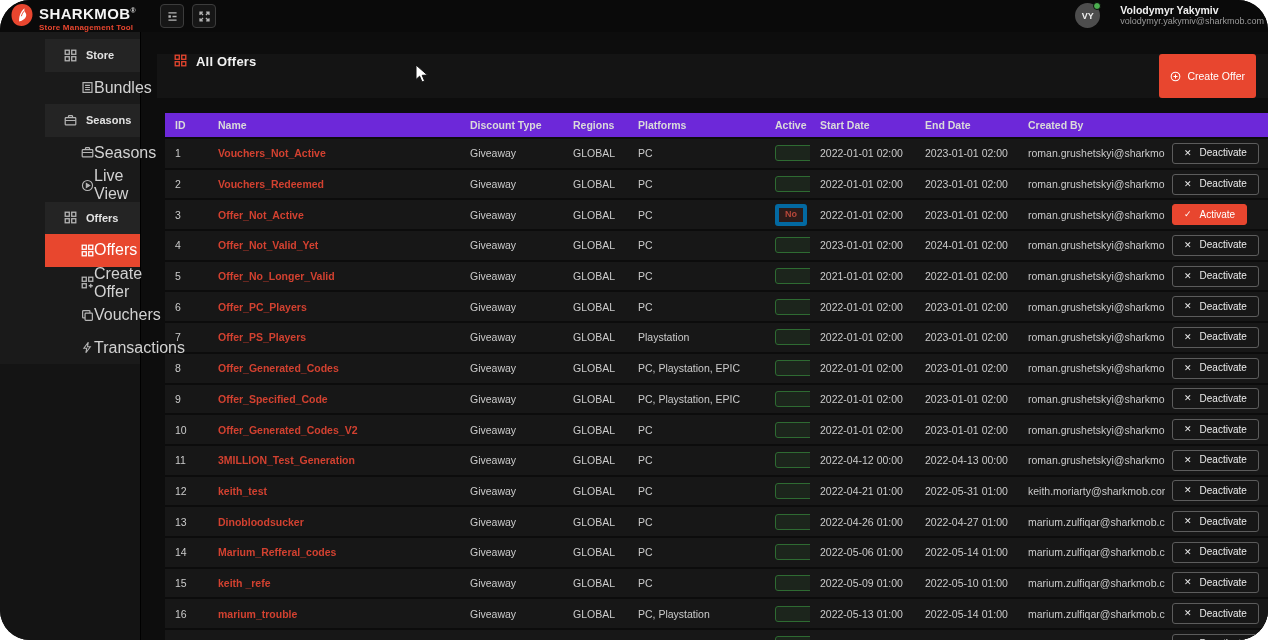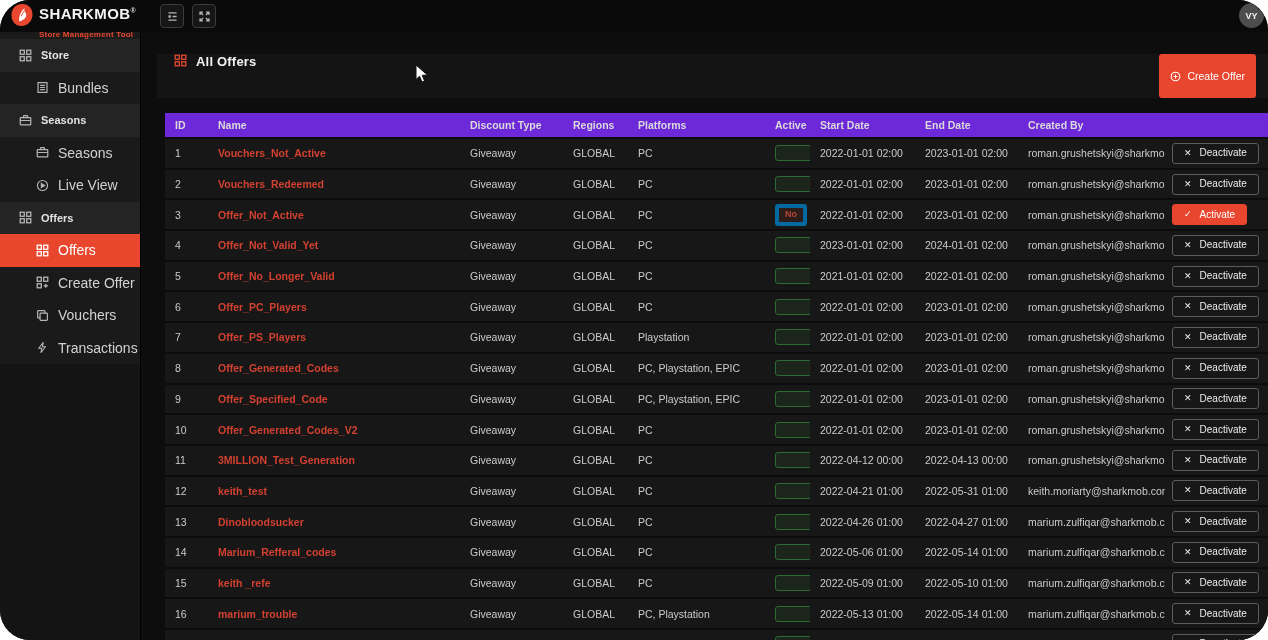--- a/index.html
+++ b/index.html
@@ -5,36 +5,36 @@
   html,body{margin:0;padding:0;background:#ffffff;}
   body{width:1268px;height:640px;font-family:"Liberation Sans","DejaVu Sans",sans-serif;-webkit-font-smoothing:antialiased;}
   .app{position:relative;width:1268px;height:640px;background:#0d0d0d;border-radius:30px;overflow:hidden;}
 
   
   .topbar{position:absolute;top:0;left:0;right:0;height:32px;background:#0a0a0a;z-index:5;}
   .logo{position:absolute;left:10px;top:3px;display:flex;align-items:flex-start;gap:5px;}
   .logo-icon svg{width:24px;height:24px;display:block;}
   .logo-title{font-size:15px;font-weight:800;color:#f5f5f5;letter-spacing:.4px;line-height:15px;}
   .logo-title .reg{font-size:7px;vertical-align:super;color:#ddd;}
-  .logo-sub{font-size:8px;font-weight:700;color:#e8462f;margin-top:9px;letter-spacing:.2px;}
+  .logo-sub{font-size:8px;font-weight:700;color:#e8462f;margin-top:2px;letter-spacing:.2px;}
   .tbtn{position:absolute;top:4px;width:24px;height:24px;background:#161616;border:1px solid #3c3c3c;border-radius:4px;color:#d8d8d8;display:flex;align-items:center;justify-content:center;padding:0;cursor:pointer;}
   .tbtn svg{width:13px;height:13px;}
   #btn-menu{left:160px;} #btn-full{left:192px;}
   .user{position:absolute;right:4px;top:3px;display:flex;align-items:center;gap:20px;white-space:nowrap;}
   .avatar{position:relative;width:25px;height:25px;border-radius:50%;background:#4d4d4d;color:#efefef;font-size:9px;font-weight:700;display:flex;align-items:center;justify-content:center;}
   .status-dot{position:absolute;top:-1px;right:-1px;width:6px;height:6px;border-radius:50%;background:#4caf50;border:1px solid #0a0a0a;}
   .user-name{font-size:10.5px;font-weight:700;color:#f0f0f0;line-height:12px;}
   .user-email{font-size:9px;color:#9a9a9a;line-height:11px;}
 
   
   .sidebar{position:absolute;top:32px;left:0;width:140px;bottom:0;background:#141414;border-right:1px solid #000;z-index:4;}
-  .nav{background:#1a1a1a;padding-top:7px;}
+  .nav{background:#1a1a1a;padding-top:7px;padding-left:45px;}
   .sec-hd{height:32.5px;display:flex;align-items:center;gap:9px;padding:0 12px 0 19px;background:#242424;color:#e2e2e2;font-size:11px;font-weight:700;cursor:pointer;box-sizing:border-box;}
   .sec-hd .chev{margin-left:auto;display:flex;}
-  .nav-item{height:32.5px;display:flex;align-items:center;gap:9px;padding-left:36px;color:#d2d2d2;font-size:14px;cursor:pointer;box-sizing:border-box;text-align:center;}
+  .nav-item{height:32.5px;display:flex;align-items:center;padding-left:36px;color:#d2d2d2;font-size:16px;cursor:pointer;box-sizing:border-box;}
   .nav-item.active{background:#e8472e;color:#fff;}
   .nico{display:flex;color:#b5b5b5;}
   .nav-item.active .nico{color:#fff;}
   .nico svg{width:13px;height:13px;}
 
   
   .main{position:absolute;top:32px;left:140px;right:0;bottom:0;background:#0d0d0d;overflow:hidden;}
   .band{position:absolute;left:17px;top:22px;right:0;height:44px;background:#141414;display:flex;}
   .band-icon{display:flex;color:#e8462f;margin-left:17px;}
   .band-icon svg{width:13px;height:13px;}
@@ -92,20 +92,24 @@
           <svg viewBox="0 0 16 16" fill="none" stroke="currentColor" stroke-width="1.6">
             <path d="M6.2 6.2L2.5 2.5M2.5 6V2.5H6M9.8 6.2l3.7-3.7M13.5 6V2.5H10M6.2 9.8l-3.7 3.7M2.5 10v3.5H6M9.8 9.8l3.7 3.7M13.5 10v3.5H10"></path>
           </svg>
         </span>
       </button>
     <div class="user">
       <div class="avatar">
         <span>VY</span>
         <span class="status-dot"></span>
       </div>
+      <div class="user-text">
+        <div class="user-name">Volodymyr Yakymiv</div>
+        <div class="user-email">volodymyr.yakymiv@sharkmob.com</div>
+      </div>
     </div>
   </header>
 
   <nav class="sidebar">
     <div class="nav" id="nav">
   <div class="sec">
     <div class="sec-hd">
       <span class="nico sec-ico">
               <svg viewBox="0 0 16 16" fill="none" stroke="currentColor" stroke-width="1.6">
                 <rect x="1.5" y="1.5" width="5" height="5"></rect>

